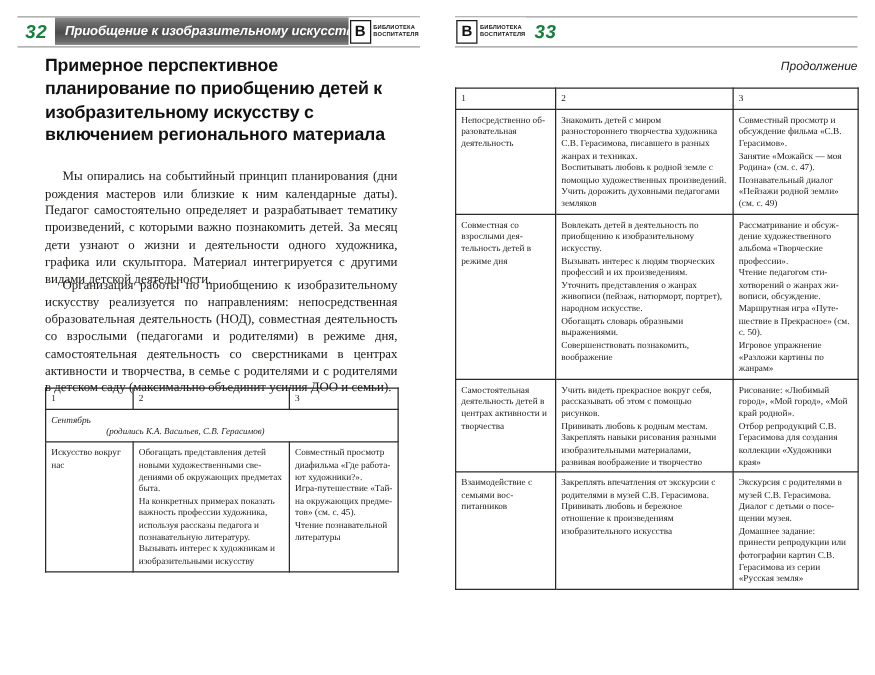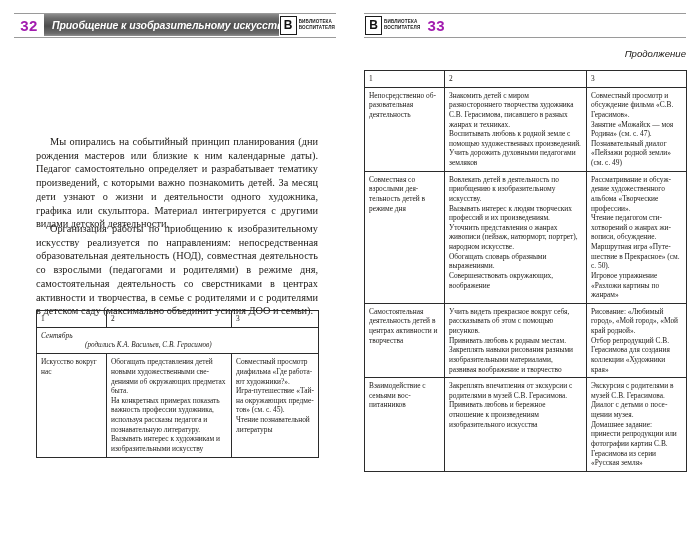--- a/index.html
+++ b/index.html
@@ -19,24 +19,25 @@
   .runhead{
     position:absolute;top:14px;height:22px;
     display:flex;align-items:stretch;
   }
   .runhead-left{left:14px;width:322px;}
   .runhead-right{left:14px;width:322px;}
 
   .folio{
     font-family:"Liberation Sans", sans-serif;
     font-weight:bold;font-size:15px;
-    color:#a21caf;
+    color:#15803d;
     display:flex;align-items:center;justify-content:center;
     width:30px;flex:none;
     letter-spacing:0.5px;
+    font-style:italic;
   }
   .runtitle{
     flex:1;
     display:flex;align-items:center;
     font-family:"Liberation Sans", sans-serif;
     font-style:italic;font-weight:bold;
     font-size:10.5px;
     color:#ffffff;
     padding:0 8px;
     background:linear-gradient(180deg,#8d8d8d 0%,#6e6e6e 18%,#4c4c4c 55%,#6b6b6b 88%,#909090 100%);
@@ -158,20 +159,21 @@
     <div class="runtitle">Приобщение к изобразительному искусству</div>
     <div class="logo">
       <div class="logo-badge">В</div>
       <div class="logo-words">
         <span>БИБЛИОТЕКА</span>
         <span>ВОСПИТАТЕЛЯ</span>
       </div>
     </div>
   </div>
 
+  <div class="chapter-title">Примерное перспективное планирование по приобщению детей к изобразительному искусству с включением регионального материала</div>
 
   <div class="bodytext" id="intro-para-1">
     <p>Мы опирались на событийный принцип планирования (дни рождения мастеров или близкие к ним календарные даты). Педагог самостоятельно определяет и разрабатывает тематику произведений, с которыми важно познакомить детей. За месяц дети узнают о жизни и деятельности одного художника, графика или скульптора. Материал интегрируется с другими видами детской деятельности.</p>
   </div>
   <div class="bodytext" id="intro-para-2">
     <p>Организация работы по приобщению к изобразительному искусству реализуется по направлениям: непосредственная образовательная деятельность (НОД), совместная деятельность со взрослыми (педагогами и родителями) в режиме дня, самостоятельная деятельность со сверстниками в центрах активности и творчества, в семье с родителями и с родителями в детском саду (максимально объединит усилия ДОО и семьи).</p>
   </div>
 
   <table class="plan" id="table-left">
     <colgroup>
@@ -261,21 +263,21 @@
       </tr>
       <tr>
         <td>
           <p class="cellpara">Совместная со взрослыми дея­тельность детей в режиме дня</p>
         </td>
         <td>
           <p class="cellpara">Вовлекать детей в деятельность по приобщению к изобразитель­ному искусству.</p>
           <p class="cellpara">Вызывать интерес к людям творческих профессий и их про­изведениям.</p>
           <p class="cellpara">Уточнить представления о жанрах живописи (пейзаж, на­тюрморт, портрет), народном искусстве.</p>
           <p class="cellpara">Обогащать словарь образными выражениями.</p>
-          <p class="cellpara">Совершенствовать окружающих, воображение</p>
+          <p class="cellpara">Совершенствовать познакомить, воображение</p>
         </td>
         <td>
           <p class="cellpara">Рассматривание и обсуж­дение художественного альбома «Творческие профессии».</p>
           <p class="cellpara">Чтение педагогом сти­хотворений о жанрах жи­вописи, обсуждение.</p>
           <p class="cellpara">Маршрутная игра «Путе­шествие в Прекрасное» (см. с. 50).</p>
           <p class="cellpara">Игровое упражнение «Разложи картины по жанрам»</p>
         </td>
       </tr>
       <tr>
         <td>

